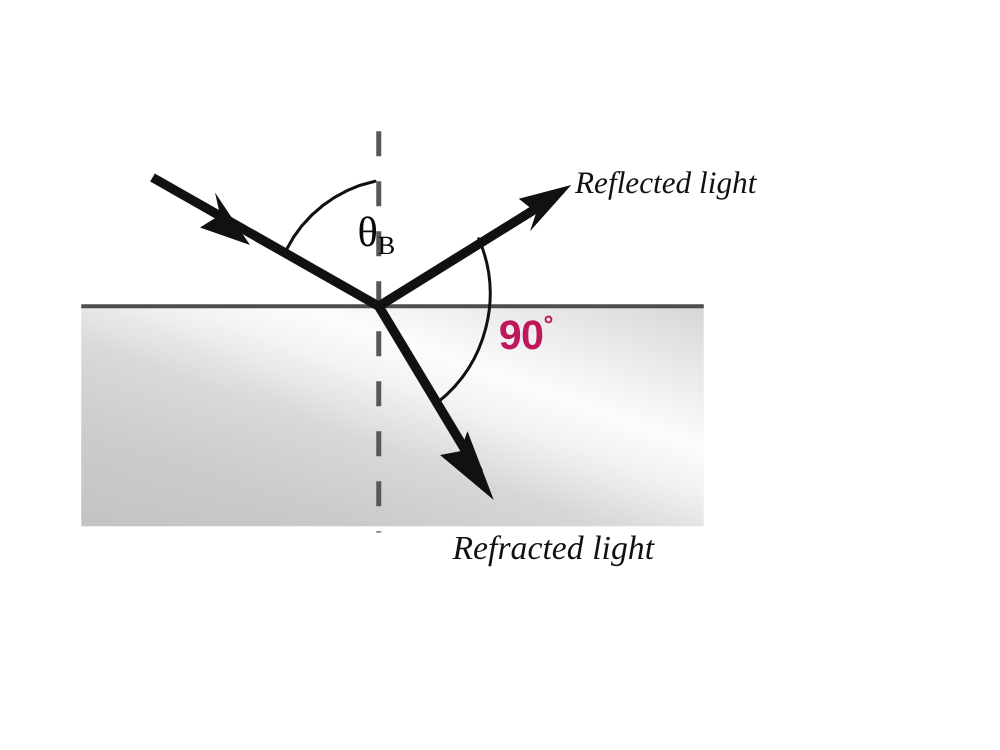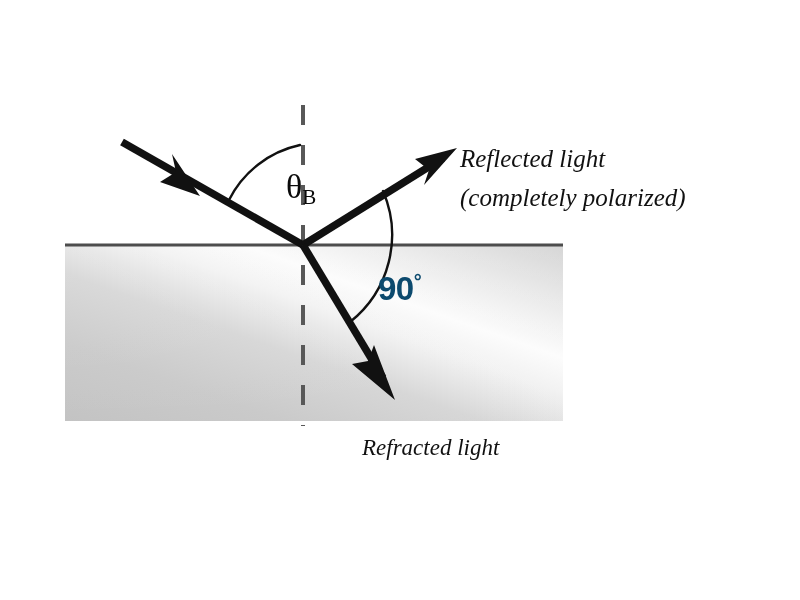--- a/index.html
+++ b/index.html
@@ -37,54 +37,52 @@
     line-height: 1.08;
   }
   #reflected-label {
     left: 460px;
     top: 133px;
     font-size: 25px;
   }
   #refracted-label {
     left: 362px;
     top: 424px;
-    font-size: 23px;
+    font-size: 27px;
     text-align: right;
   }
   .label-line {
     display: block;
-    margin-top: 12px;
   }
   #angle-b-label {
     position: absolute;
     left: 238px;
     top: 168px;
     font-family: "Liberation Serif", serif;
     font-size: 34px;
     color: #0a0a0a;
     white-space: nowrap;
     margin-left: 48px;
   }
   #angle-b-label .sub {
     font-size: 21px;
     vertical-align: -0.30em;
     font-style: normal;
     letter-spacing: 0;
   }
   #angle-90-label {
     position: absolute;
-    left: 378px;
+    left: 399px;
     top: 249px;
     font-family: "Liberation Sans", sans-serif;
     font-size: 33px;
     font-weight: bold;
-    color: #0c4a6e;
+    color: #be185d;
     white-space: nowrap;
     letter-spacing: -0.5px;
-    margin-top: 21px;
   }
   #angle-90-label .deg {
     font-size: 20px;
     vertical-align: 0.62em;
     font-weight: bold;
   }
 </style>
 </head>
 <body>
 
@@ -139,20 +137,19 @@
   <div id="angle-b-label">
     <span>θ</span><span class="sub">B</span>
   </div>
 
   <div id="angle-90-label">
     <span>90</span><span class="deg">°</span>
   </div>
 
   <div id="reflected-label" class="label-text">
     <span class="label-line">Reflected light</span>
-    <span class="label-line">(completely polarized)</span>
   </div>
 
   <div id="refracted-label" class="label-text">
     <span class="label-line">Refracted light</span>
   </div>
 
 </div>
 
 </body></html>

